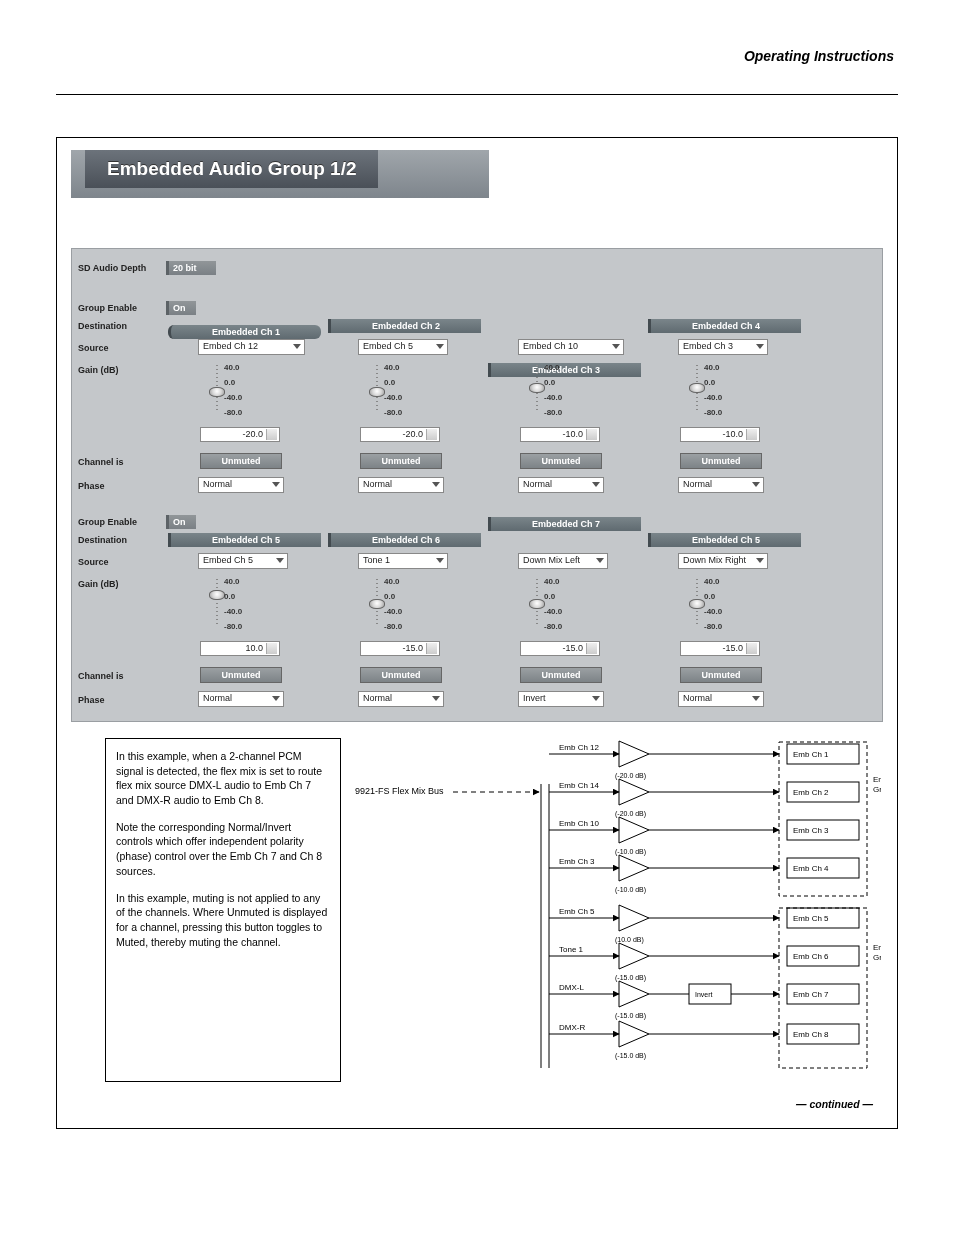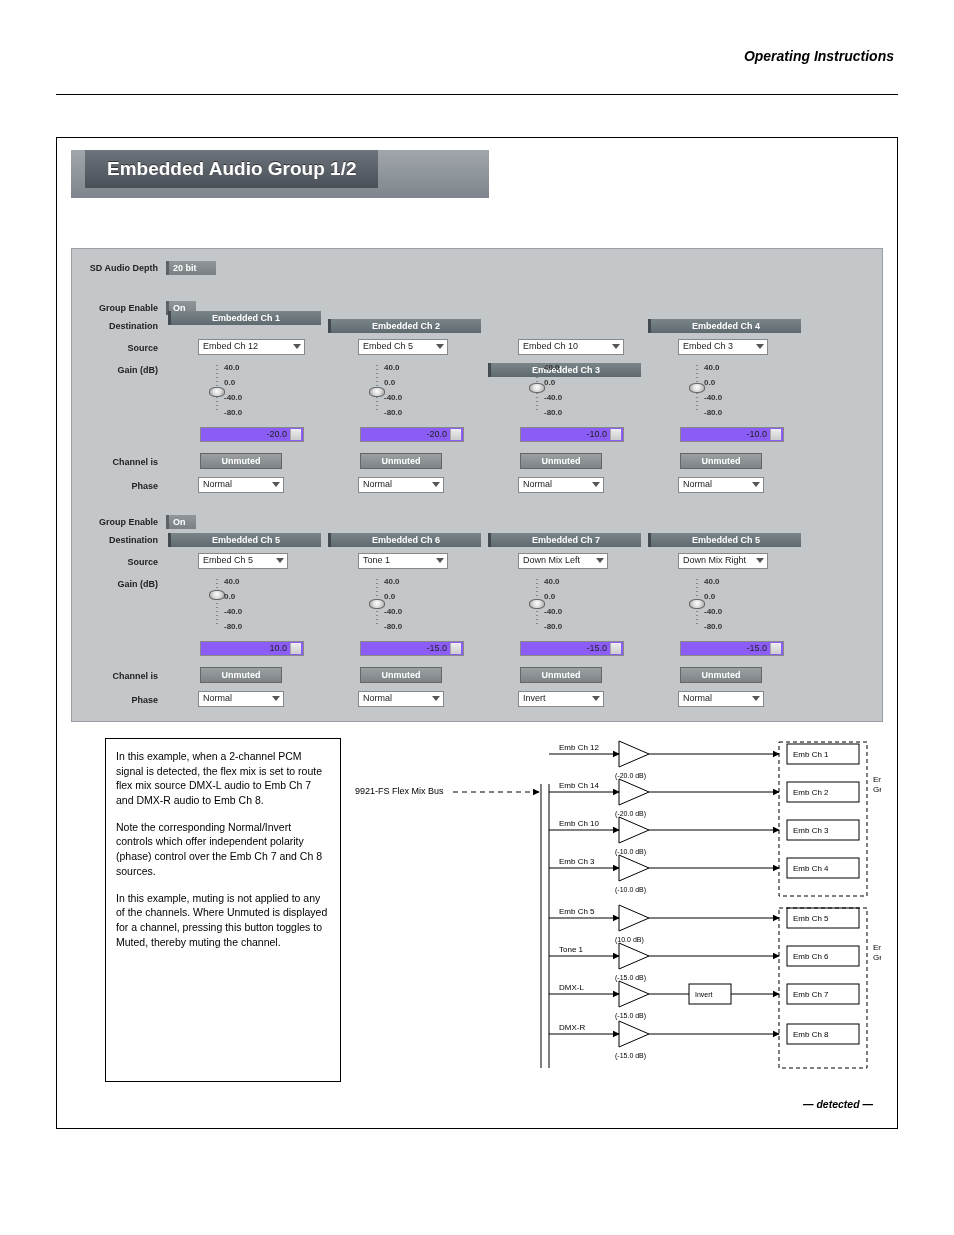--- a/index.html
+++ b/index.html
@@ -3,30 +3,30 @@
 <meta charset="utf-8">
 <style>
   html, body { margin:0; padding:0; background:#fff; font-family:Arial,Helvetica,sans-serif; }
   .page { width:954px; height:1235px; box-sizing:border-box; padding:40px 56px 30px; position:relative; }
   .hdr-line { border-top:1px solid #000; margin:54px 0 0; }
   .top-right { position:absolute; top:48px; right:60px; font-style:italic; font-size:14px; font-weight:bold; }
   .frame { border:1px solid #000; margin-top:42px; height:990px; position:relative; background:#fff; }
   .tab-bar { position:absolute; left:14px; top:12px; width:418px; height:48px; background:linear-gradient(#a0a6ab,#7e858c); display:flex; align-items:flex-start; }
   .tab-chip { margin-left:14px; padding:8px 22px; background:linear-gradient(#6c737b,#4a5058); color:#fff; font-weight:bold; font-size:19px; font-family:Arial,sans-serif; text-shadow:0 -1px 0 #333; }
   .panel { position:absolute; left:14px; right:14px; top:110px; background:#c4c7ca; border:1px solid #9a9ea2; height:472px; font-size:9px; color:#222; }
-  .row-lbl { position:absolute; width:80px; text-align:right; font-weight:bold; font-size:9px; }
+  .row-lbl { position:absolute; width:80px; text-align:left; font-weight:bold; font-size:9px; }
   .val-box { position:absolute; height:14px; background:linear-gradient(#919699,#7a8085); color:#fff; font-weight:bold; font-size:9px; line-height:14px; border-left:3px solid #5c6266; padding-left:4px; box-sizing:border-box; }
   .hdr-box { position:absolute; height:14px; background:linear-gradient(#7a858a,#5f6a70); color:#fff; font-weight:bold; font-size:9px; text-align:center; line-height:14px; border-left:3px solid #434b50; }
   .combo { position:absolute; height:16px; background:#fff; border:1px solid #888; box-sizing:border-box; font-size:9px; padding:1px 16px 0 4px; }
   .combo:after { content:""; position:absolute; right:3px; top:4px; width:0;height:0;border-left:4px solid transparent;border-right:4px solid transparent;border-top:5px solid #555; }
   .slider { position:absolute; width:80px; height:64px; }
   .slider .track { position:absolute; left:16px; top:4px; bottom:12px; width:2px; background:repeating-linear-gradient(#888,#888 1px,transparent 1px,transparent 4px); }
   .slider .knob { position:absolute; left:9px; width:14px; height:8px; background:radial-gradient(circle at 50% 40%, #fff 0%, #d8d8d8 50%, #999 100%); border:1px solid #666; border-radius:7px/4px; }
   .slider .tick { position:absolute; left:24px; font-size:8px; font-weight:bold; color:#333; }
-  .spin { position:absolute; width:104px; height:15px; background:#8b5cf6; border:1px solid #888; box-sizing:border-box; font-size:9px; text-align:right; padding:1px 16px 0 0; }
+  .spin { position:absolute; width:80px; height:15px; background:#ffffff; border:1px solid #888; box-sizing:border-box; font-size:9px; text-align:right; padding:1px 16px 0 0; }
   .spin:after { content:""; position:absolute; right:2px; top:1px; width:10px; height:11px; background:linear-gradient(#eee,#ccc); border-left:1px solid #aaa; }
   .spin .up { position:absolute; right:4px; top:2px; width:0;height:0;border-left:3px solid transparent;border-right:3px solid transparent;border-bottom:3px solid #444; }
   .spin .dn { position:absolute; right:4px; bottom:2px; width:0;height:0;border-left:3px solid transparent;border-right:3px solid transparent;border-top:3px solid #444; }
   .mute-btn { position:absolute; width:80px; height:14px; background:linear-gradient(#9ba0a3,#7d8387); color:#fff; font-weight:bold; font-size:9px; text-align:center; line-height:14px; border:1px solid #666; }
   .explain { position:absolute; left:48px; top:600px; width:236px; height:344px; border:1px solid #000; padding:10px; font-family:Arial,sans-serif; font-size:10.5px; line-height:1.4; box-sizing:border-box; }
   svg text { font-family:Arial,sans-serif; }
   .cont { position:absolute; bottom:18px; right:24px; font-family:Arial,sans-serif; font-size:10.5px; font-weight:bold; font-style:italic; }
   .footer { position:absolute; bottom:32px; left:56px; right:56px; display:flex; justify-content:space-between; border-top:1px solid #000; padding-top:10px; font-size:12px; }
   .footer .l { font-size:12px; }
   .footer .r { font-weight:bold; font-size:12px; }
@@ -51,42 +51,42 @@
 
       <div class="row-lbl" style="left:6px; top:54px;">Group Enable</div>
       <div class="val-box" style="left:94px; top:52px; width:30px;">On</div>
 
       <div class="row-lbl" style="left:6px; top:72px;">Destination</div>
       <div class="row-lbl" style="left:6px; top:94px;">Source</div>
       <div class="row-lbl" style="left:6px; top:116px;">Gain (dB)</div>
       <div class="row-lbl" style="left:6px; top:208px;">Channel is</div>
       <div class="row-lbl" style="left:6px; top:232px;">Phase</div>
 
-      <div class="hdr-box" style="left:96px; top:62px; width:150px;">Embedded Ch 1</div>
+      <div class="hdr-box" style="left:96px; top:76px; width:150px;border-radius:6px;">Embedded Ch 1</div>
       <div class="hdr-box" style="left:256px; top:70px; width:150px;">Embedded Ch 2</div>
       <div class="hdr-box" style="left:416px; top:70px; width:150px;margin-top:44px;">Embedded Ch 3</div>
       <div class="hdr-box" style="left:576px; top:70px; width:150px;">Embedded Ch 4</div>
 
       <div class="combo" style="left:126px; top:90px; width:107px;">Embed Ch 12</div>
       <div class="combo" style="left:286px; top:90px; width:90px;">Embed Ch 5</div>
       <div class="combo" style="left:446px; top:90px; width:106px;">Embed Ch 10</div>
       <div class="combo" style="left:606px; top:90px; width:90px;">Embed Ch 3</div>
 
       <div class="row-lbl" style="left:6px; top:268px;">Group Enable</div>
       <div class="val-box" style="left:94px; top:266px; width:30px;">On</div>
 
       <div class="row-lbl" style="left:6px; top:286px;">Destination</div>
       <div class="row-lbl" style="left:6px; top:308px;">Source</div>
       <div class="row-lbl" style="left:6px; top:330px;">Gain (dB)</div>
       <div class="row-lbl" style="left:6px; top:422px;">Channel is</div>
       <div class="row-lbl" style="left:6px; top:446px;">Phase</div>
 
       <div class="hdr-box" style="left:96px; top:284px; width:150px;">Embedded Ch 5</div>
       <div class="hdr-box" style="left:256px; top:284px; width:150px;">Embedded Ch 6</div>
-      <div class="hdr-box" style="left:416px; top:284px; width:150px;">Embedded Ch 7</div>
+      <div class="hdr-box" style="left:416px; top:268px; width:150px;">Embedded Ch 7</div>
       <div class="hdr-box" style="left:576px; top:284px; width:150px;">Embedded Ch 5</div>
 
       <div class="combo" style="left:126px; top:304px; width:90px;">Embed Ch 5</div>
       <div class="combo" style="left:286px; top:304px; width:90px;">Tone 1</div>
       <div class="combo" style="left:446px; top:304px; width:90px;">Down Mix Left</div>
       <div class="combo" style="left:606px; top:304px; width:90px;">Down Mix Right</div>
 
     <div class="slider" style="left: 128px; top: 112px;">
           <div class="track"></div>
           <div class="knob" style="top: 26px;"></div>
@@ -256,16 +256,16 @@
         <text x="444" y="263" font-size="8">Emb Ch 7</text>
         <line x1="200" y1="300" x2="270" y2="300" stroke="#000" marker-end="url(#ah)"></line>
         <text x="210" y="296" font-size="8">DMX-R</text>
         <path d="M270 287 L300 300 L270 313 Z" fill="none" stroke="#000"></path>
         <text x="266" y="324" font-size="7">(-15.0 dB)</text>
         <line x1="300" y1="300" x2="430" y2="300" stroke="#000" marker-end="url(#ah)"></line>
         <rect x="438" y="290" width="72" height="20" fill="none" stroke="#000"></rect>
         <text x="444" y="303" font-size="8">Emb Ch 8</text>
       </svg>
 
-    <div class="cont">— detected —</div>
+    <div class="cont">— continued —</div>
   </div>
 
 </div>
 
 </body></html>

